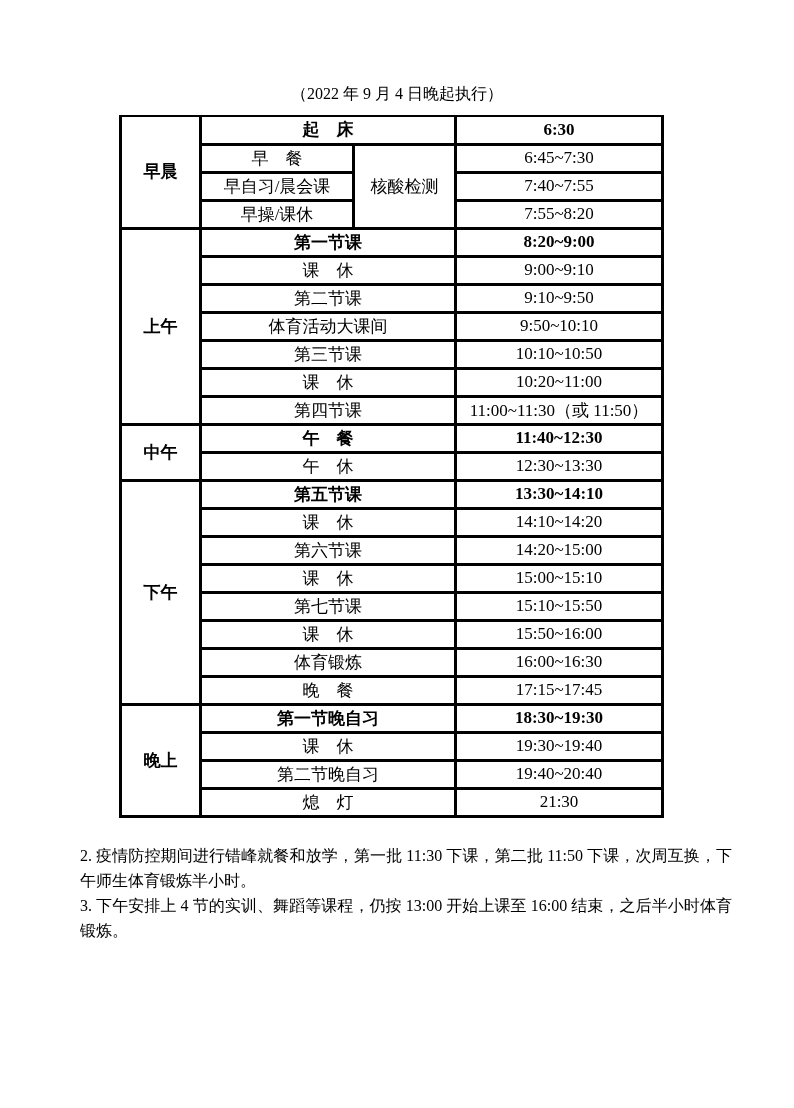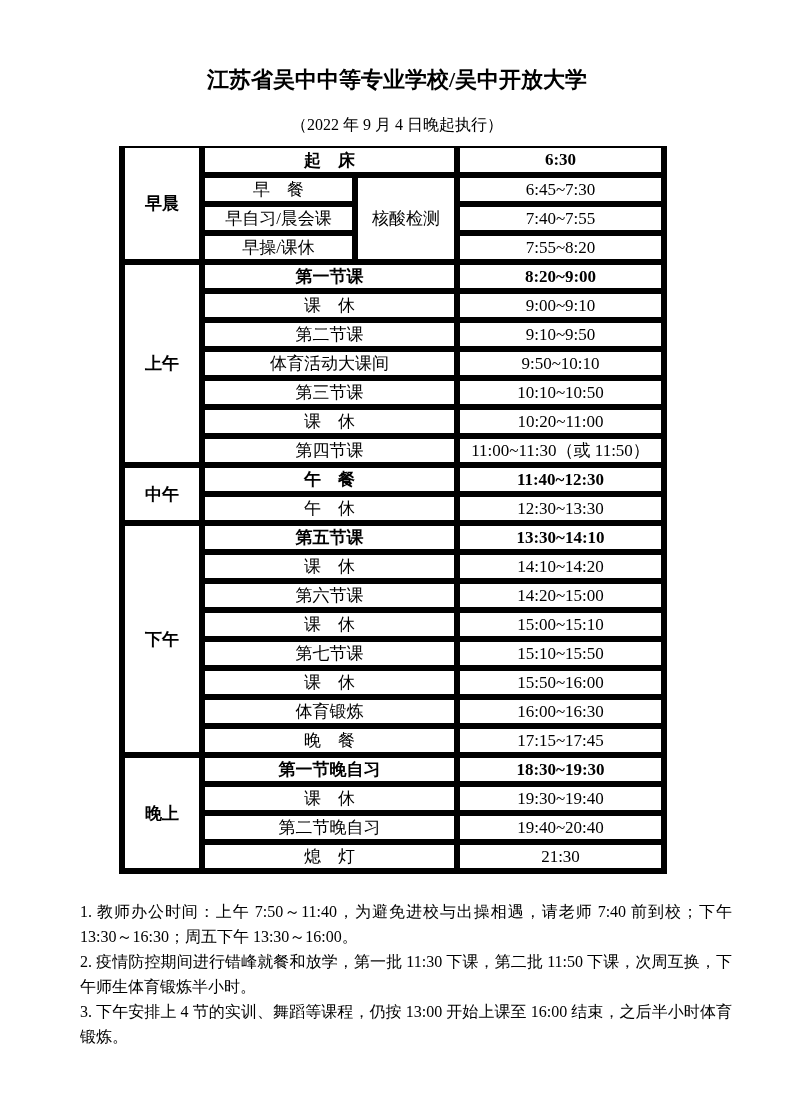--- a/index.html
+++ b/index.html
@@ -30,21 +30,21 @@
     border-collapse: collapse;
     table-layout: fixed;
     margin: 11px 0 0 119px;
     border: 2px solid #000000;
   }
   col.c1 { width: 80px; }
   col.c2 { width: 153px; }
   col.c3 { width: 102px; }
   col.c4 { width: 207px; }
   table.schedule td {
-    border: 6px solid #000000;
+    border: 3px solid #000000;
     text-align: center;
     vertical-align: middle;
     font-size: 17px;
     padding: 0;
     overflow: hidden;
     white-space: nowrap;
   }
   table.schedule tr { height: 28px; }
   table.schedule tr.sec-start > td { border-top: 2px solid #000000; font-weight: bold; }
   .notes {
@@ -54,21 +54,20 @@
     line-height: 25px;
     text-align: justify;
   }
   .note-heading { text-align: left; }
 </style>
 </head>
 <body>
 
 <div class="page">
   <div class="header">
-    <div class="title-line">江苏省吴中中等专业学校/吴中开放大学</div>
     <div class="subtitle">（2022 年 9 月 4 日晚起执行）</div>
   </div>
 
   <table class="schedule">
     <colgroup>
       <col class="c1">
         <col class="c2">
         <col class="c3">
         <col class="c4">
     </colgroup>
@@ -176,17 +175,16 @@
           <td>19:40~20:40</td>
         </tr>
         <tr>
           <td colspan="2">熄　灯</td>
           <td>21:30</td>
         </tr>
       </tbody>
   </table>
 
   <div class="notes">
-    <div class="note-item">1. 教师办公时间：上午 7:50～11:40，为避免进校与出操相遇，请老师 7:40 前到校；下午 13:30～16:30；周五下午 13:30～16:00。</div>
     <div class="note-item">2. 疫情防控期间进行错峰就餐和放学，第一批 11:30 下课，第二批 11:50 下课，次周互换，下午师生体育锻炼半小时。</div>
     <div class="note-item">3. 下午安排上 4 节的实训、舞蹈等课程，仍按 13:00 开始上课至 16:00 结束，之后半小时体育锻炼。</div>
   </div>
 </div>
 
 </body></html>

